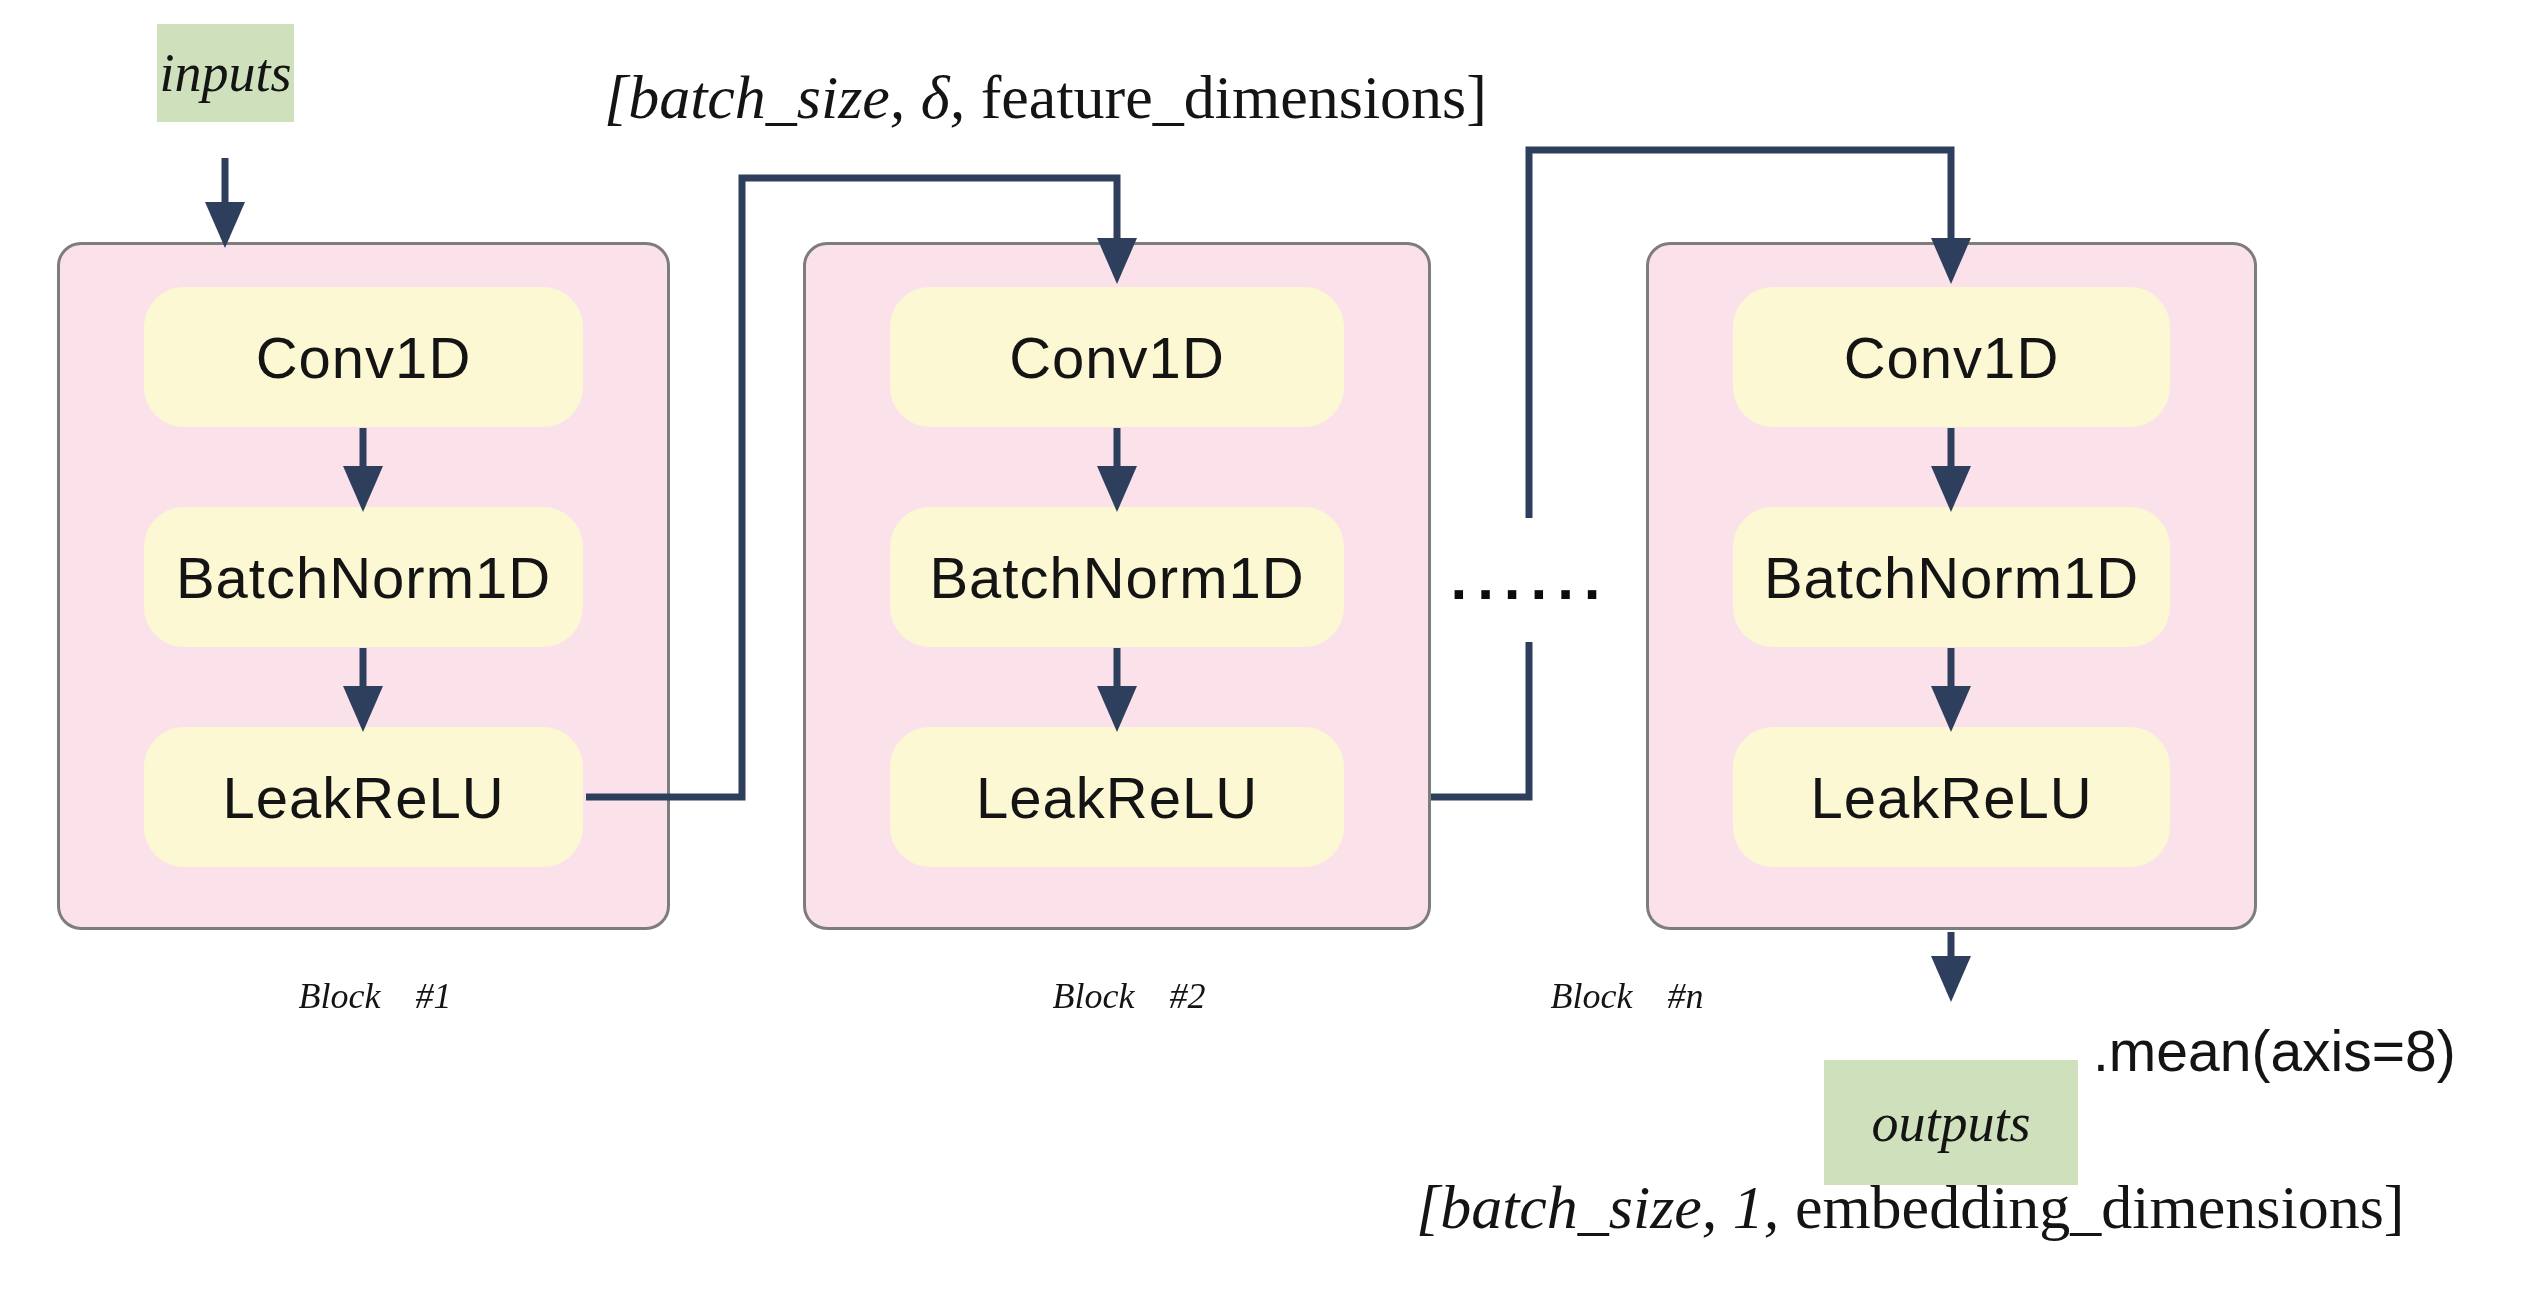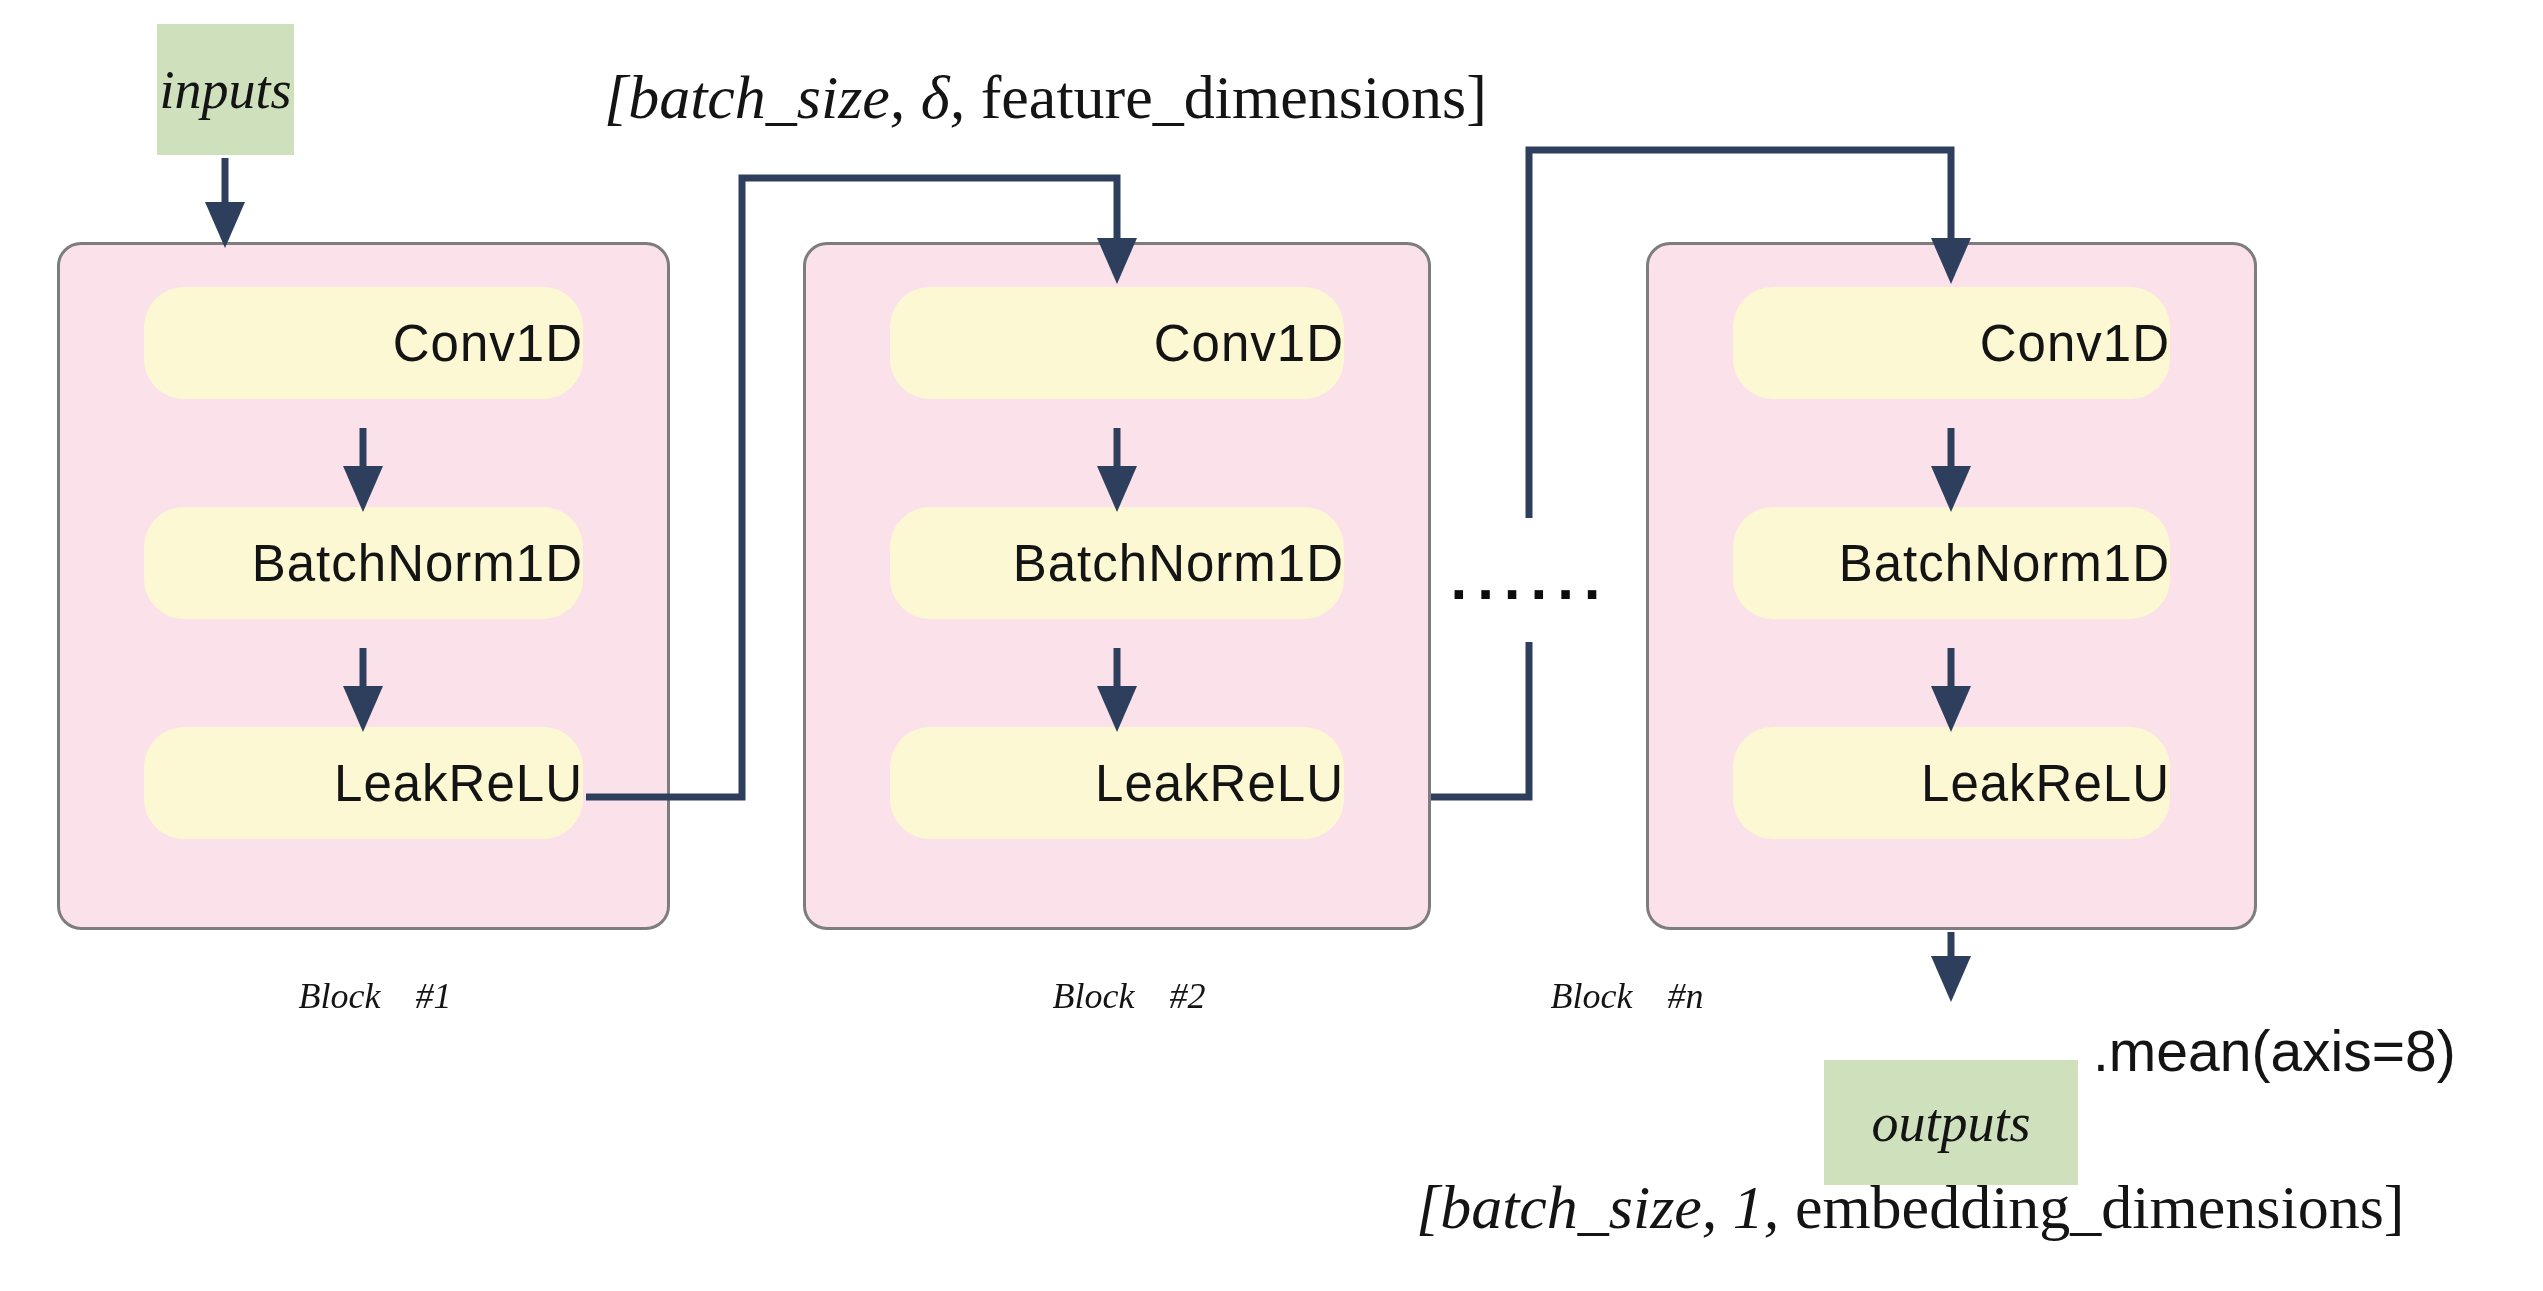--- a/index.html
+++ b/index.html
@@ -11,33 +11,33 @@
     position:relative; width:2543px; height:1291px; background:var(--bg);
     font-family:"Liberation Sans", sans-serif; color:var(--text); overflow:hidden;
   }
   .wires{position:absolute; left:0; top:0; width:2543px; height:1291px; z-index:2;}
   .wire{stroke:var(--line); stroke-width:7; fill:none;}
   .head{fill:var(--line); stroke:none;}
   .chip{
     position:absolute; background:var(--green); display:flex; align-items:center; justify-content:center;
     font-family:"Liberation Serif", serif; font-style:italic; font-size:54px; z-index:3;
   }
-  .chip-inputs{left:157px; top:24px; width:137px; height:131px;}
+  .chip-inputs{left:157px; top:24px; width:137px; height:98px;}
   .chip-outputs{left:1824px; top:1060px; width:254px; height:125px;}
   .block{
     position:absolute; top:242px; height:688px; background:var(--pink);
     border:3px solid var(--border); border-radius:24px; box-sizing:border-box; z-index:1;
   }
   .block-1{left:57px;  width:613px;}
   .block-2{left:803px; width:628px;}
   .block-n{left:1646px;width:611px;}
   .layer{
-    position:absolute; left:84px; right:84px; height:112px; background:var(--yellow);
-    border-radius:40px; display:flex; align-items:center; justify-content:flex-end;
-    font-size:51px; letter-spacing:1px;
+    position:absolute; left:84px; right:84px; height:140px; background:var(--yellow);
+    border-radius:40px; display:flex; align-items:center; justify-content:center;
+    font-size:58px; letter-spacing:1px;
   }
   .layer-0{top:42px;} .layer-1{top:262px;} .layer-2{top:482px;}
   .shape-text{
     position:absolute; font-family:"Liberation Serif", serif; font-size:62px;
     white-space:nowrap; z-index:3;margin-left:44px;
   }
   .shape-text .it{font-style:italic;}
   .shape-top{left:560px; top:62px;}
   .shape-bottom{left:1372px; top:1172px;}
   .block-label{

